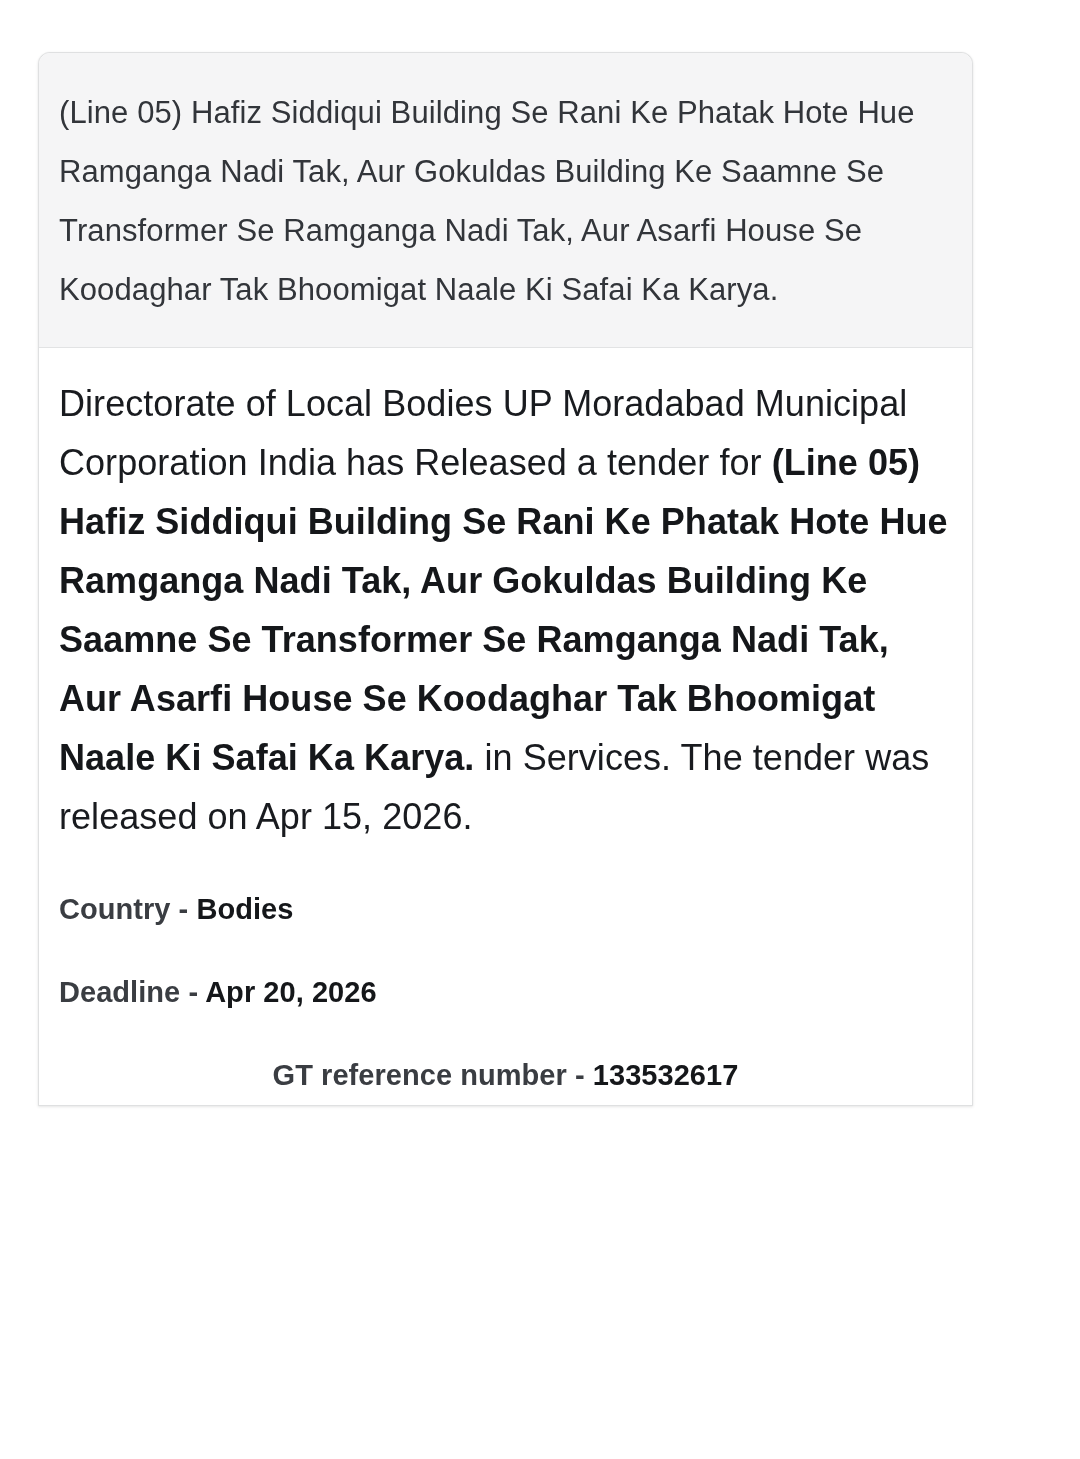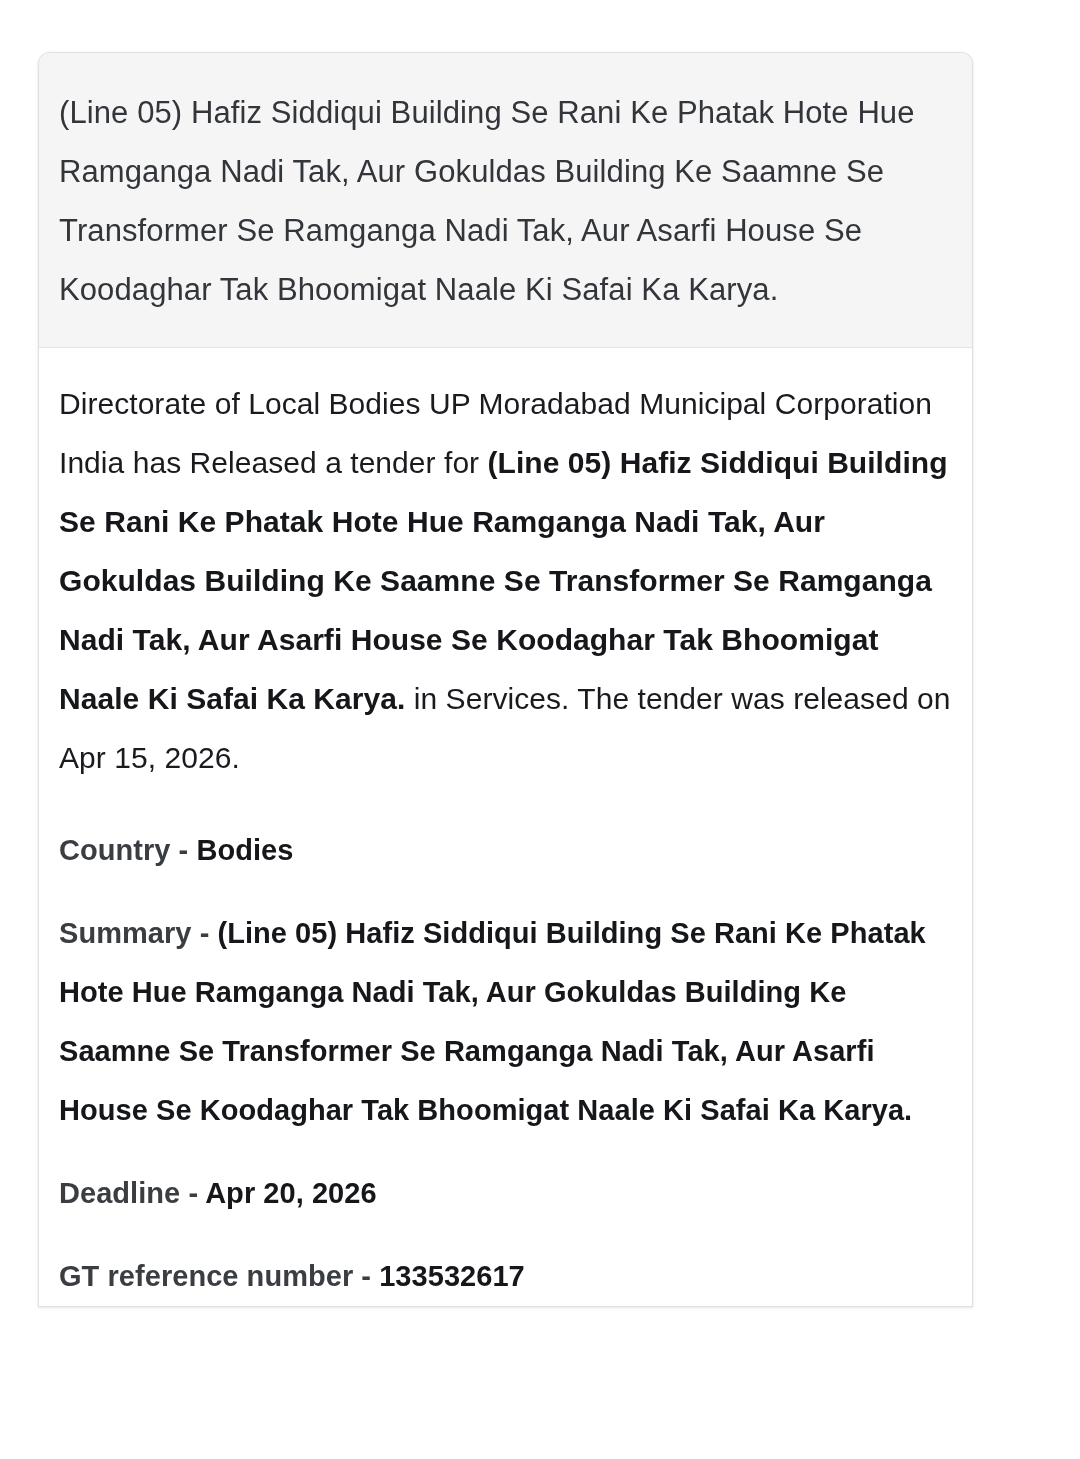--- a/index.html
+++ b/index.html
@@ -54,21 +54,21 @@
   }
 
   
   .card-body {
     background: #ffffff;
     padding: 26px 20px 0 20px;
   }
 
   .body-paragraph {
     margin: 0 0 34px 0;
-    font-size: 30px;
+    font-size: 36px;
     line-height: 59px;
     color: #191b1f;
     font-weight: 400;
     letter-spacing: 0.05px;
   }
   .body-paragraph .b,
   .field .b {
     font-weight: 700;
     color: #15171a;
   }
@@ -83,20 +83,21 @@
     line-height: 59px;
     color: #3a3d42;
     font-weight: 400;
     letter-spacing: 0.05px;
   }
   .field .label { color: #3a3d42; font-weight: 700; }
 
   
   .field.clipped {
     margin-bottom: 0;
+    text-align: center;
   }
 </style>
 </head>
 <body>
 
 <div class="page">
 
   <div class="tender-card">
 
     <div class="card-header">
@@ -104,21 +105,20 @@
     </div>
 
     <div class="card-body">
 
       <p class="body-paragraph"><span>Directorate of Local Bodies UP Moradabad Municipal Corporation India has Released a tender for </span><span class="b">(Line 05) Hafiz Siddiqui Building Se Rani Ke Phatak Hote Hue Ramganga Nadi Tak, Aur Gokuldas Building Ke Saamne Se Transformer Se Ramganga Nadi Tak, Aur Asarfi House Se Koodaghar Tak Bhoomigat Naale Ki Safai Ka Karya.</span><span> in Services. The tender was released on Apr 15, 2026.</span></p>
 
       <div class="fields">
 
         <p class="field"><span class="label">Country - </span><span class="b">Bodies</span></p>
 
-        <p class="field"><span class="label">Summary - </span><span class="b">(Line 05) Hafiz Siddiqui Building Se Rani Ke Phatak Hote Hue Ramganga Nadi Tak, Aur Gokuldas Building Ke Saamne Se Transformer Se Ramganga Nadi Tak, Aur Asarfi House Se Koodaghar Tak Bhoomigat Naale Ki Safai Ka Karya.</span></p>
 
         <p class="field"><span class="label">Deadline - </span><span class="b">Apr 20, 2026</span></p>
 
         <p class="field clipped"><span class="label">GT reference number - </span><span class="b">133532617</span></p>
 
       </div>
     </div>
   </div>
 
 </div>

